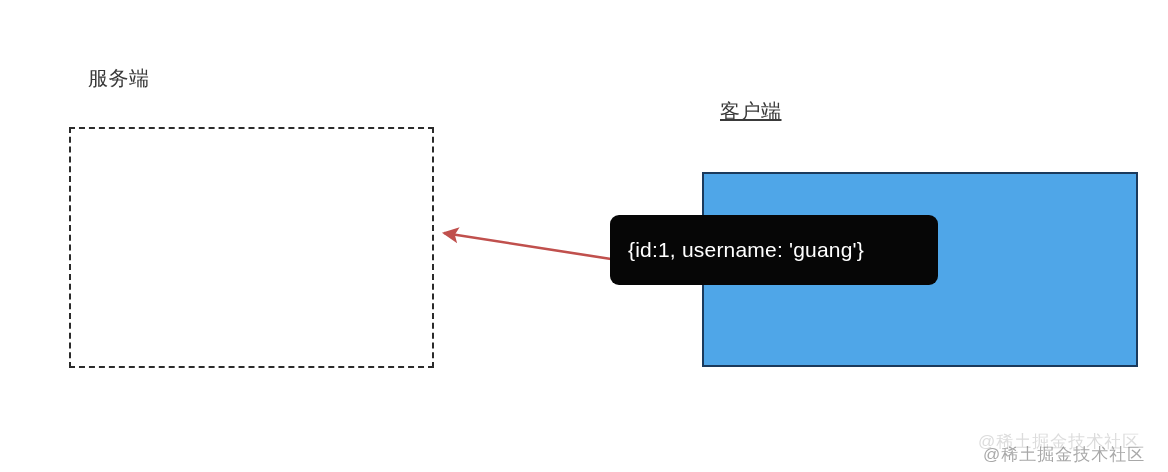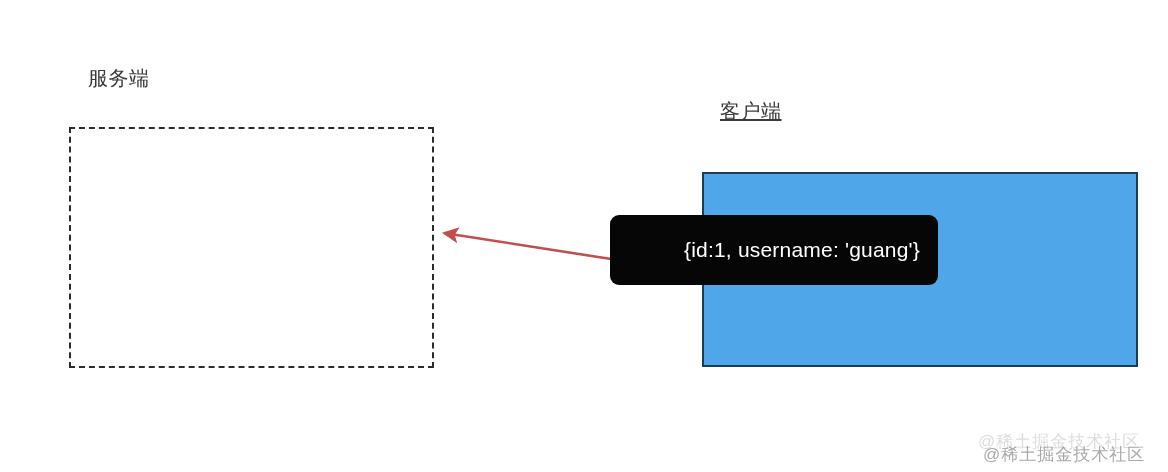--- a/index.html
+++ b/index.html
@@ -70,21 +70,21 @@
     position: absolute;
     left: 600px;
     top: 215px;
     width: 328px;
     height: 70px;
     box-sizing: border-box;
     background: #060606;
     border-radius: 9px;
     display: flex;
     align-items: center;
-    justify-content: flex-end;
+    justify-content: flex-start;
     padding: 0 18px;
   }
   #message-text {
     color: #ffffff;
     font-size: 21px;
     white-space: nowrap;
     letter-spacing: 0.2px;
   }
 
   

